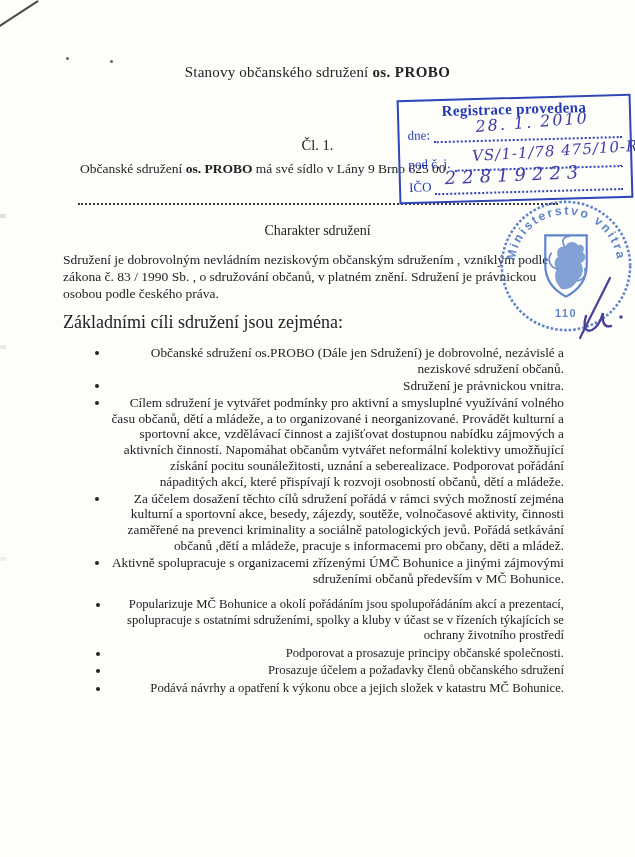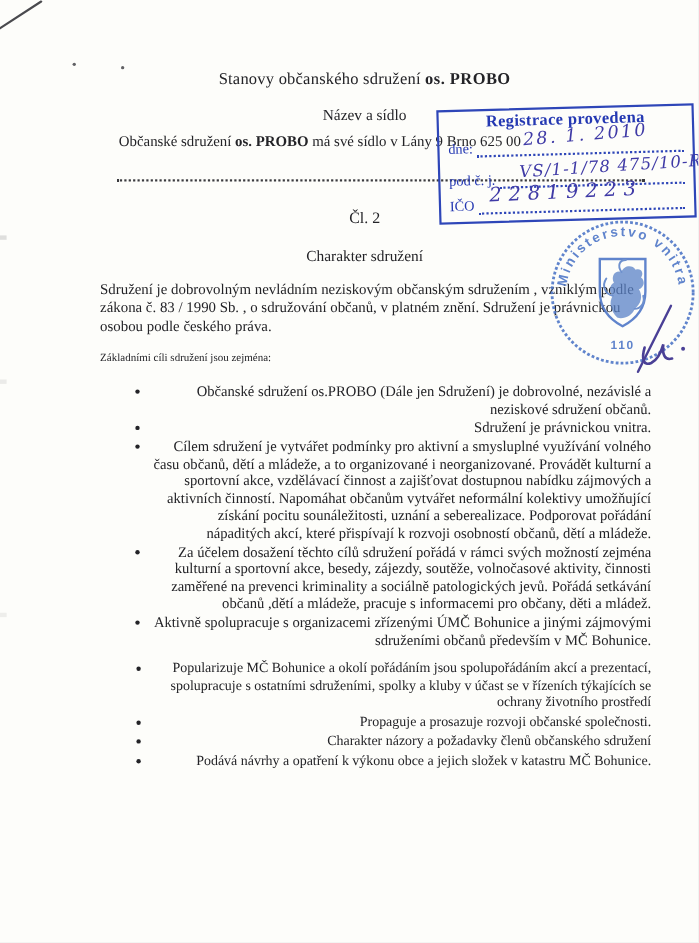--- a/index.html
+++ b/index.html
@@ -1,20 +1,20 @@
 <!DOCTYPE html>
 <html><head>
 <meta charset="utf-8">
 <style>
   * { margin:0; padding:0; box-sizing:border-box; }
   html,body { background:#e9e9e9; }
   .page {
     position:relative; width:635px; height:857px; margin:0 auto;
     background:#fdfdfa; overflow:hidden;
-    font-family:"Liberation Serif", serif; color:#232327;padding-left:28px;
+    font-family:"Liberation Serif", serif; color:#232327;
   }
   
   .diag-line { position:absolute; left:-2px; top:26px; width:48px; height:2px;
     background:#4a4a4e; transform:rotate(-33deg); transform-origin:left center; border-radius:2px; }
   .spot { position:absolute; width:3px; height:3px; background:#3a3a3e; border-radius:50%; opacity:.8; }
   .spot.s1 { left:66px; top:57px; }
   .spot.s2 { left:110px; top:60px; }
   .edge-mark { position:absolute; left:0; width:6px; height:4px; background:#9a9a9a; opacity:.3; }
   .edge-mark.e1 { top:214px; }
   .edge-mark.e2 { top:345px; opacity:.18; }
@@ -27,21 +27,21 @@
   .art-heading { text-align:center; font-size:14px; line-height:17px; }
   .m-art1num { margin-top:56px; }
   .m-art1head { margin-top:16px; }
   .art1-body { margin:6px 0 0 80px; font-size:13.5px; line-height:17px; }
   .dotted-rule { margin:26px 0 0 78px; width:480px; border-bottom:2.5px dotted #3a3a3e; height:0; }
   .m-art2num { margin-top:26px; }
   .m-art2head { margin-top:17px; }
   .body-par { margin:13px 0 0 63px; width:504px; font-size:13.5px; line-height:16.8px; }
   .m-art3num { margin-top:46px; }
   .m-art3head { margin-top:16px; }
-  .intro { margin:12px 0 0 63px; font-size:10px; line-height:17px; }
+  .intro { margin:12px 0 0 63px; font-size:18px; line-height:17px; }
   ul.bullets { margin:14px 0 0 86px; width:478px; padding-left:24px; list-style:disc outside;text-align:right; }
   ul.bullets li { font-size:13.3px; line-height:15.8px; margin-bottom:1px; }
   ul.bullets.g2 { margin-top:11px; }
   ul.bullets.g2 li { font-size:12.7px; line-height:15.5px; margin-bottom:2px; }
 
   
   .reg-stamp {
     position:absolute; left:398px; top:97px; width:234px; height:104px;
     border:2.5px solid #2e46b8; transform:rotate(-1.6deg);
     padding:2px 8px 4px; color:#2438b2;
@@ -91,42 +91,41 @@
       </span>
     </div>
     <div class="reg-row r3">
       <span class="reg-label">IČO</span>
       <span class="reg-dots">
         <span class="hand ico">22819223</span>
       </span>
     </div>
   </div>
 
-  <div class="art-heading m-art1head">Název a sídlo</div>
+  <div class="art-number m-art1num">Čl. 1.</div>
   <p class="art1-body">
     <span>Občanské sdružení </span><b>os. PROBO</b><span>  má své sídlo v   Lány 9 Brno 625 00</span>
   </p>
   <div class="dotted-rule"></div>
 
-  <div class="art-number m-art2num">Čl. 2</div>
   <div class="art-heading m-art2head">Charakter sdružení</div>
   <p class="body-par">Sdružení je dobrovolným nevládním neziskovým občanským sdružením , vzniklým podle zákona č. 83 / 1990 Sb. , o sdružování občanů, v platném znění. Sdružení je právnickou osobou podle českého práva.</p>
 
   <p class="intro">Základními cíli sdružení jsou zejména:</p>
   <ul class="bullets">
       <li>Občanské sdružení os.PROBO  (Dále jen Sdružení) je dobrovolné, nezávislé a neziskové sdružení občanů.</li>
       <li>Sdružení je právnickou vnitra.</li>
       <li>Cílem sdružení je vytvářet podmínky pro aktivní a smysluplné využívání volného času občanů, dětí a mládeže, a to organizované i neorganizované. Provádět kulturní a sportovní akce, vzdělávací činnost a zajišťovat dostupnou  nabídku zájmových a aktivních  činností. Napomáhat  občanům vytvářet neformální kolektivy umožňující získání pocitu sounáležitosti, uznání a seberealizace. Podporovat pořádání nápaditých akcí, které přispívají k rozvoji osobností občanů, dětí a mládeže.</li>
       <li>Za účelem dosažení těchto cílů sdružení pořádá v rámci svých možností zejména kulturní a sportovní akce, besedy, zájezdy, soutěže, volnočasové  aktivity, činnosti zaměřené na prevenci kriminality a  sociálně patologických jevů. Pořádá  setkávání občanů ,dětí a mládeže, pracuje s informacemi pro občany, děti a mládež.</li>
       <li>Aktivně spolupracuje s organizacemi zřízenými ÚMČ Bohunice a jinými zájmovými sdruženími občanů především v MČ Bohunice.</li>
     </ul>
   <ul class="bullets g2">
       <li>Popularizuje  MČ  Bohunice a okolí  pořádáním jsou spolupořádáním akcí a prezentací, spolupracuje s ostatními sdruženími, spolky a kluby v účast se  v řízeních týkajících se ochrany životního prostředí</li>
-      <li>Propaguje  a prosazuje rozvoji občanské společnosti.</li>
-      <li>Charakter názory a požadavky členů  občanského sdružení</li>
+      <li>Podporovat  a prosazuje principy občanské společnosti.</li>
+      <li>Prosazuje účelem a požadavky členů  občanského sdružení</li>
       <li>Podává návrhy a opatření k výkonu obce a jejich složek v katastru MČ Bohunice.</li>
     </ul>
 
   <svg class="round-stamp" viewBox="0 0 150 150">
     <circle cx="75" cy="75" r="65" fill="none" stroke="#4b74c6" stroke-width="2.6" stroke-dasharray="2.6 2"></circle>
     <defs>
       <path id="arcTop" d="M 24 85 A 52 52 0 1 1 126 85" fill="none"></path>
     </defs>
     <text font-family="Liberation Sans, sans-serif" font-size="12.5" font-weight="600" fill="#4b74c6" letter-spacing="2.2">
       <textPath href="#arcTop" startOffset="50%" text-anchor="middle">Ministerstvo vnitra</textPath>

